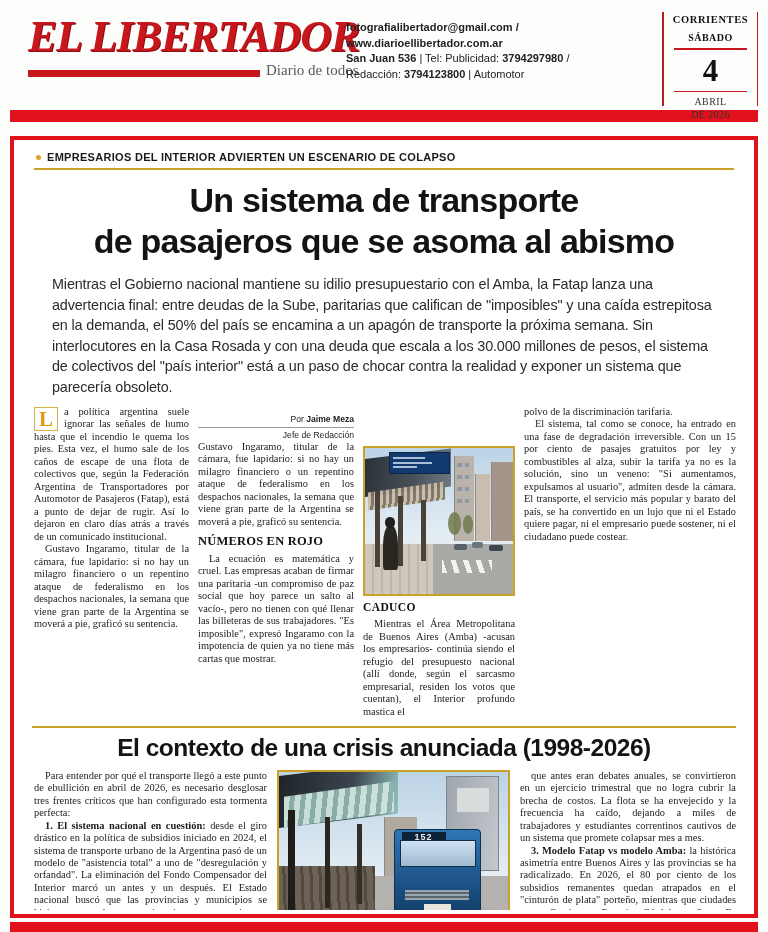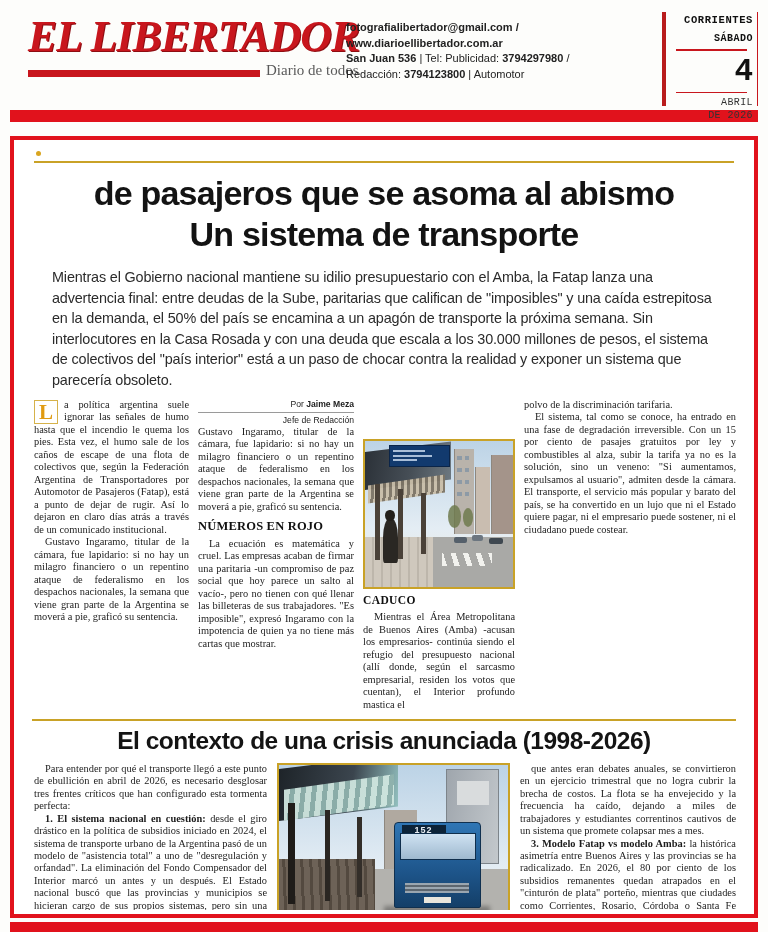--- a/index.html
+++ b/index.html
@@ -33,23 +33,23 @@
 
   .contact{
     flex:1 1 auto;padding:8px 0 0 14px;
     font-family:"Liberation Sans", sans-serif;
     font-size:11px;line-height:15.5px;color:#222;
   }
   .contact .bold{font-weight:bold;}
   .contact .line{white-space:nowrap;}
 
   .datebox{
-    flex:0 0 96px;border-left:4px solid #b91c1c;border-right:1px solid #c8161d;
-    text-align:right;padding:2px 4px 0 4px;box-sizing:border-box;
-    font-family:Liberation Mono, monospace;
+    flex:0 0 96px;border-left:2px solid #b91c1c;border-right:1px solid #c8161d;
+    text-align:center;padding:2px 4px 0 4px;box-sizing:border-box;
+    font-family:Liberation Serif, serif;
   }
   .dbx-city{font-size:10.5px;font-weight:bold;letter-spacing:.6px;color:#111;}
   .dbx-day{font-size:10px;font-weight:bold;letter-spacing:.5px;color:#111;margin-top:7px;}
   .dbx-hr{height:1.5px;background:#c8161d;margin:5px 6px;}
   .dbx-num{font-size:31px;font-weight:bold;line-height:31px;color:#111;}
   .dbx-mon{font-size:10px;letter-spacing:.4px;color:#333;line-height:10px;margin-top:3px;}
 
   .weather{
     flex:0 0 94px;text-align:center;padding-top:2px;box-sizing:border-box;
     font-family:"Liberation Sans", sans-serif;
@@ -92,21 +92,21 @@
        color:#1c1c1c;text-align:justify;hyphens:auto;}
   .c1{flex:0 0 155px;}
   .c2{flex:0 0 156px;}
   .c3{flex:0 0 152px;margin-top:40px;}
   .c4{flex:1 1 auto;}
   .col p{margin:0 0 0 0;text-indent:11px;}
   .col p.noind{text-indent:0;}
 
   .byline{
     text-align:right;font-family:"Liberation Sans", sans-serif;
-    font-size:8.6px;line-height:11px;color:#222;
+    font-size:8.6px;line-height:11px;color:#222;margin-top:8px;
   }
   .byline b{font-weight:bold;}
   .byline-rule{height:1px;background:#9a9a9a;margin:2px 0 2px 0;}
 
   .dropwrap{overflow:hidden;}
   .dropcap{
     float:left;width:24px;height:24px;margin:1px 6px 0 0;
     border:1px solid #d6b24a;box-sizing:border-box;
     color:#e09b12;font-family:"Liberation Serif", serif;font-weight:bold;
     font-size:21px;line-height:23px;text-align:center;
@@ -225,26 +225,27 @@
 
   </div>
 
   <div class="redbar"></div>
 
   <div class="frame">
    <div class="inner">
 
     <div class="kicker">
       <span class="kicker-dot"></span>
+      <span class="kicker-text">EMPRESARIOS DEL INTERIOR ADVIERTEN UN ESCENARIO DE COLAPSO</span>
     </div>
     <div class="kicker-rule"></div>
 
     <div class="headline">
+      <div>Un sistema de transporte</div>
       <div>de pasajeros que se asoma al abismo</div>
-      <div>Un sistema de transporte</div>
     </div>
 
     <div class="lede">Mientras el Gobierno nacional mantiene su idilio presupuestario con el Amba, la Fatap lanza una advertencia final: entre deudas de la Sube, paritarias que califican de "imposibles" y una caída estrepitosa en la demanda, el 50% del país se encamina a un apagón de transporte la próxima semana. Sin interlocutores en la Casa Rosada y con una deuda que escala a los 30.000 millones de pesos, el sistema de colectivos del "país interior" está a un paso de chocar contra la realidad y exponer un sistema que parecería obsoleto.</div>
 
     <div class="art-top">
 
       <div class="col c1">
         <div class="dropwrap">
           <div class="dropcap">L</div>
           <p class="noind">a política argentina suele ignorar las señales de humo hasta que el incendio le quema los pies. Esta vez, el humo sale de los caños de escape de una flota de colectivos que, según la Federación Argentina de Transportadores por Automotor de Pasajeros (Fatap), está a punto de dejar de rugir. Así lo dejaron en claro días atrás a través de un comunicado institucional.</p>

